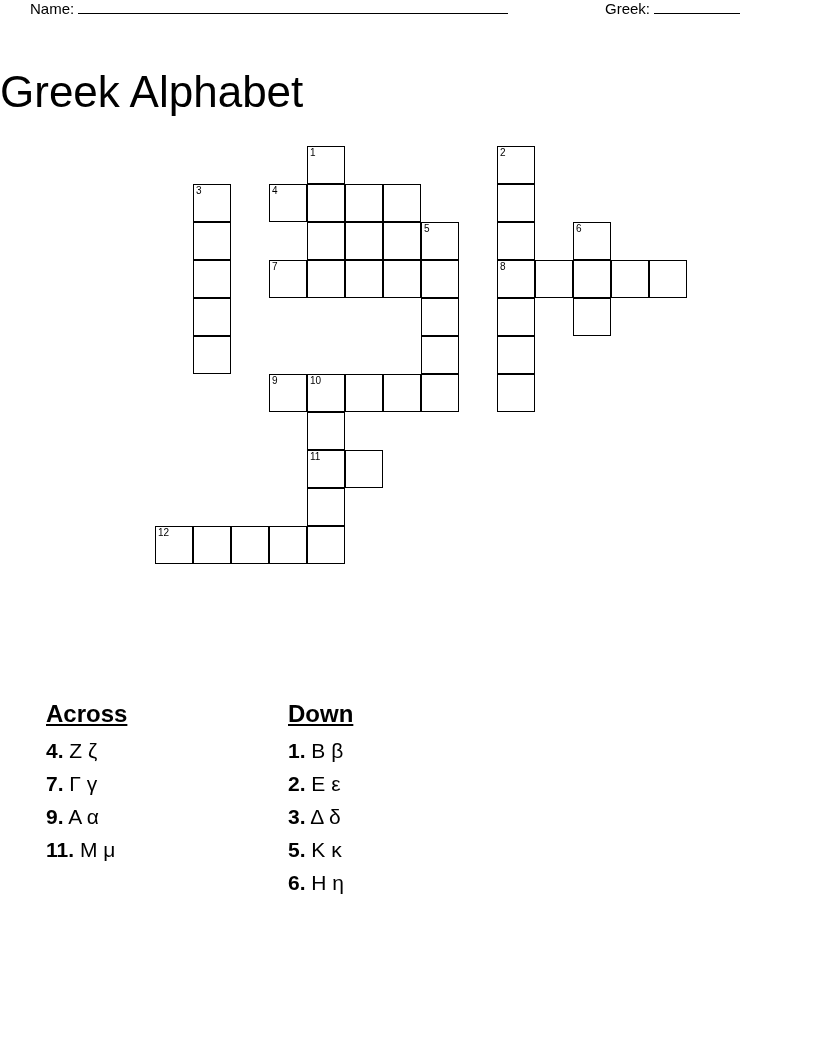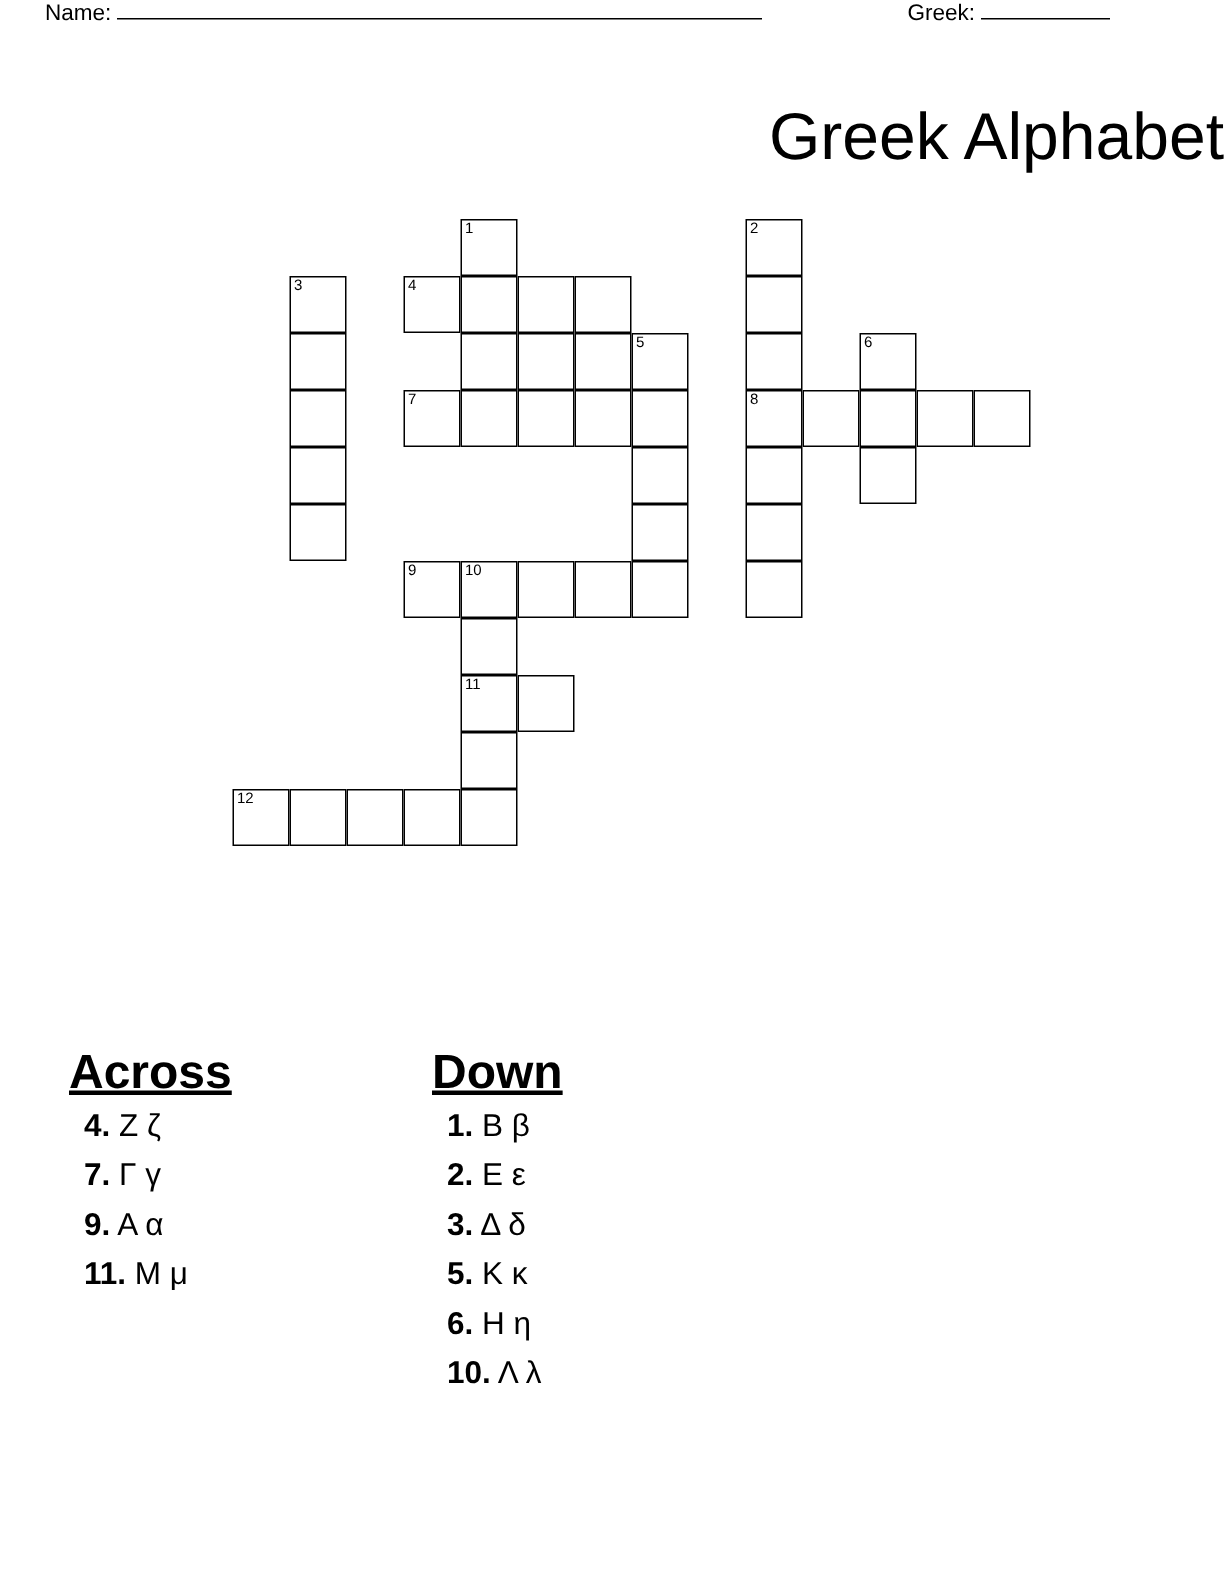--- a/index.html
+++ b/index.html
@@ -40,21 +40,21 @@
   .rule-name { width: 430px; }
   .rule-date { width: 86px; }
   .header-spacer { flex: 1 1 auto; }
 
   
   .puzzle-title {
     position: absolute;
     top: 38px;
     left: 0;
     width: 816px;
-    text-align: right;
+    text-align: left;
     font-size: 44px;
     font-weight: normal;
     letter-spacing: 0px;
   }
 
   
   #grid-area {
     position: absolute;
     top: 146px;
     left: 0;
@@ -86,36 +86,35 @@
     width: 816px;
     height: 250px;
   }
   .clue-col {
     position: absolute;
     top: 0;
   }
   .clue-col.across { left: 46px; width: 230px; }
   .clue-col.down   { left: 288px; width: 230px; }
   .clue-heading {
-    font-size: 32px;
+    font-size: 24px;
     font-weight: bold;
     text-decoration: underline;
     margin: 0 0 6px 0;
     line-height: 28px;
   }
   .clue-list {
     list-style: none;
     margin: 0;
     padding: 0;
   }
   .clue-item {
     font-size: 21px;
     line-height: 33px;
     white-space: nowrap;
-    margin-left: 10px;
   }
   .clue-num {
     font-weight: bold;
   }
   .clue-text {
     font-weight: normal;
   }
 </style>
 </head>
 <body>
@@ -216,16 +215,15 @@
       </ul>
   </div>
   <div class="clue-col down">
     <div class="clue-heading">Down</div>
     <ul class="clue-list" id="down-list">
         <li class="clue-item"><span class="clue-num">1.</span><span class="clue-text"> Β β</span></li>
         <li class="clue-item"><span class="clue-num">2.</span><span class="clue-text"> Ε ε</span></li>
         <li class="clue-item"><span class="clue-num">3.</span><span class="clue-text"> Δ δ</span></li>
         <li class="clue-item"><span class="clue-num">5.</span><span class="clue-text"> Κ κ</span></li>
         <li class="clue-item"><span class="clue-num">6.</span><span class="clue-text"> Η η</span></li>
-        <li class="clue-item"><span class="clue-num">10.</span><span class="clue-text"> Λ λ</span></li>
       </ul>
   </div>
 </div>
 
 </body></html>

